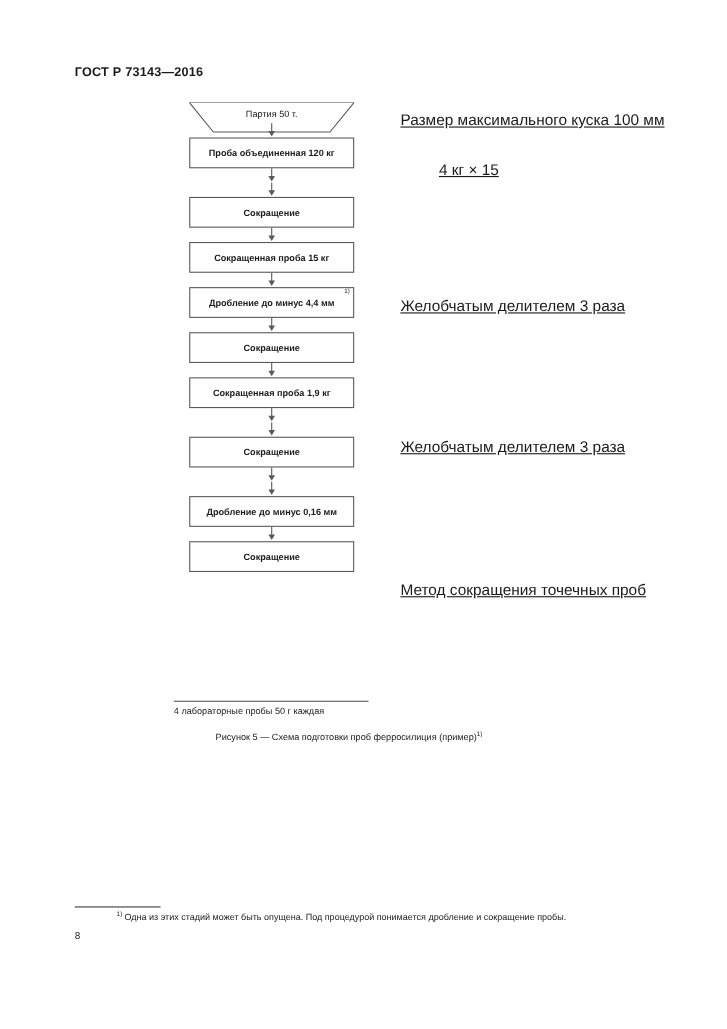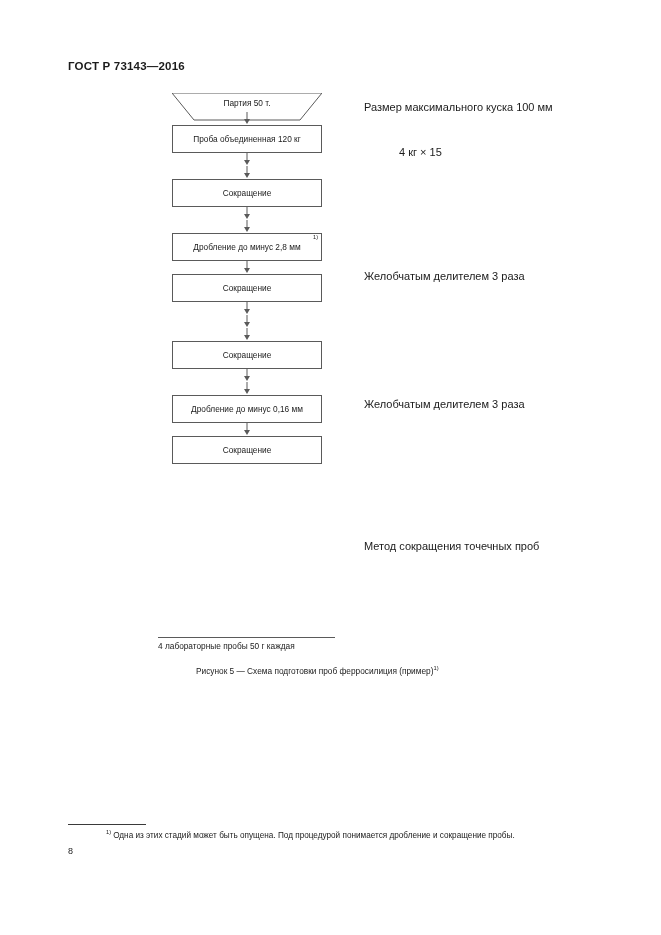--- a/index.html
+++ b/index.html
@@ -48,20 +48,21 @@
     display: flex;
     align-items: center;
     justify-content: center;
     box-sizing: border-box;
   }
   .box .label {
     font-size: 8.3px;
     line-height: 1;
     white-space: nowrap;
     color: #1b1b1b;
+    font-weight: bold;
   }
   .box .sup {
     position: absolute;
     right: 4px;
     top: 2px;
     font-size: 5.6px;
     line-height: 1;
     color: #1b1b1b;
   }
 
@@ -109,23 +110,24 @@
     height: 0;
     border-left: 3px solid transparent;
     border-right: 3px solid transparent;
     border-top: 5px solid #5a5a5a;
     transform: translateX(-50%);
   }
 
   
   .annot {
     position: absolute;
-    font-size: 11px;
+    font-size: 14px;
     white-space: nowrap;
     color: #1b1b1b;
+    text-decoration: underline;
   }
 
   
   .chart-rule {
     position: absolute;
     left: 158px;
     top: 637px;
     width: 177px;
     height: 1px;
     background: #5a5a5a;
@@ -211,42 +213,52 @@
     </div>
     <div class="node">
       <div class="box">
         <span class="label">Сокращение</span>
       </div>
     </div>
     <div class="conn">
       <div class="stem"></div>
       <div class="head"></div>
     </div>
-    <div class="conn">
-      <div class="stem"></div>
-      <div class="head"></div>
-    </div>
-    <div class="node">
-      <div class="box">
-        <span class="label">Дробление до минус 2,8 мм</span>
+    <div class="node">
+      <div class="box">
+        <span class="label">Сокращенная проба 15 кг</span>
+      </div>
+    </div>
+    <div class="conn">
+      <div class="stem"></div>
+      <div class="head"></div>
+    </div>
+    <div class="node">
+      <div class="box">
+        <span class="label">Дробление до минус 4,4 мм</span>
         <span class="sup">1)</span>
       </div>
     </div>
     <div class="conn">
       <div class="stem"></div>
       <div class="head"></div>
     </div>
     <div class="node">
       <div class="box">
         <span class="label">Сокращение</span>
       </div>
     </div>
     <div class="conn">
       <div class="stem"></div>
       <div class="head"></div>
+    </div>
+    <div class="node">
+      <div class="box">
+        <span class="label">Сокращенная проба 1,9 кг</span>
+      </div>
     </div>
     <div class="conn">
       <div class="stem"></div>
       <div class="head"></div>
     </div>
     <div class="conn">
       <div class="stem"></div>
       <div class="head"></div>
     </div>
     <div class="node">
@@ -276,21 +288,21 @@
         <span class="label">Сокращение</span>
       </div>
     </div>
   </div>
 
 <div id="annot-root">
     <div class="annot" style="left: 364px; top: 101px;">Размер максимального куска 100 мм</div>
     <div class="annot" style="left: 399px; top: 146px;">4 кг × 15</div>
     <div class="annot" style="left: 364px; top: 270px;">Желобчатым делителем 3 раза</div>
     <div class="annot" style="left: 364px; top: 398px;">Желобчатым делителем 3 раза</div>
-    <div class="annot" style="left: 364px; top: 540px;">Метод сокращения точечных проб</div>
+    <div class="annot" style="left: 364px; top: 528px;">Метод сокращения точечных проб</div>
   </div>
 
 <div class="chart-rule"></div>
 <div class="chart-footer">4 лабораторные пробы 50 г каждая</div>
 
 <div class="fig-caption">
   <span>Рисунок 5 — Схема подготовки проб ферросилиция (пример)</span><span class="sup">1)</span>
 </div>
 
 <div class="footnote-rule"></div>

